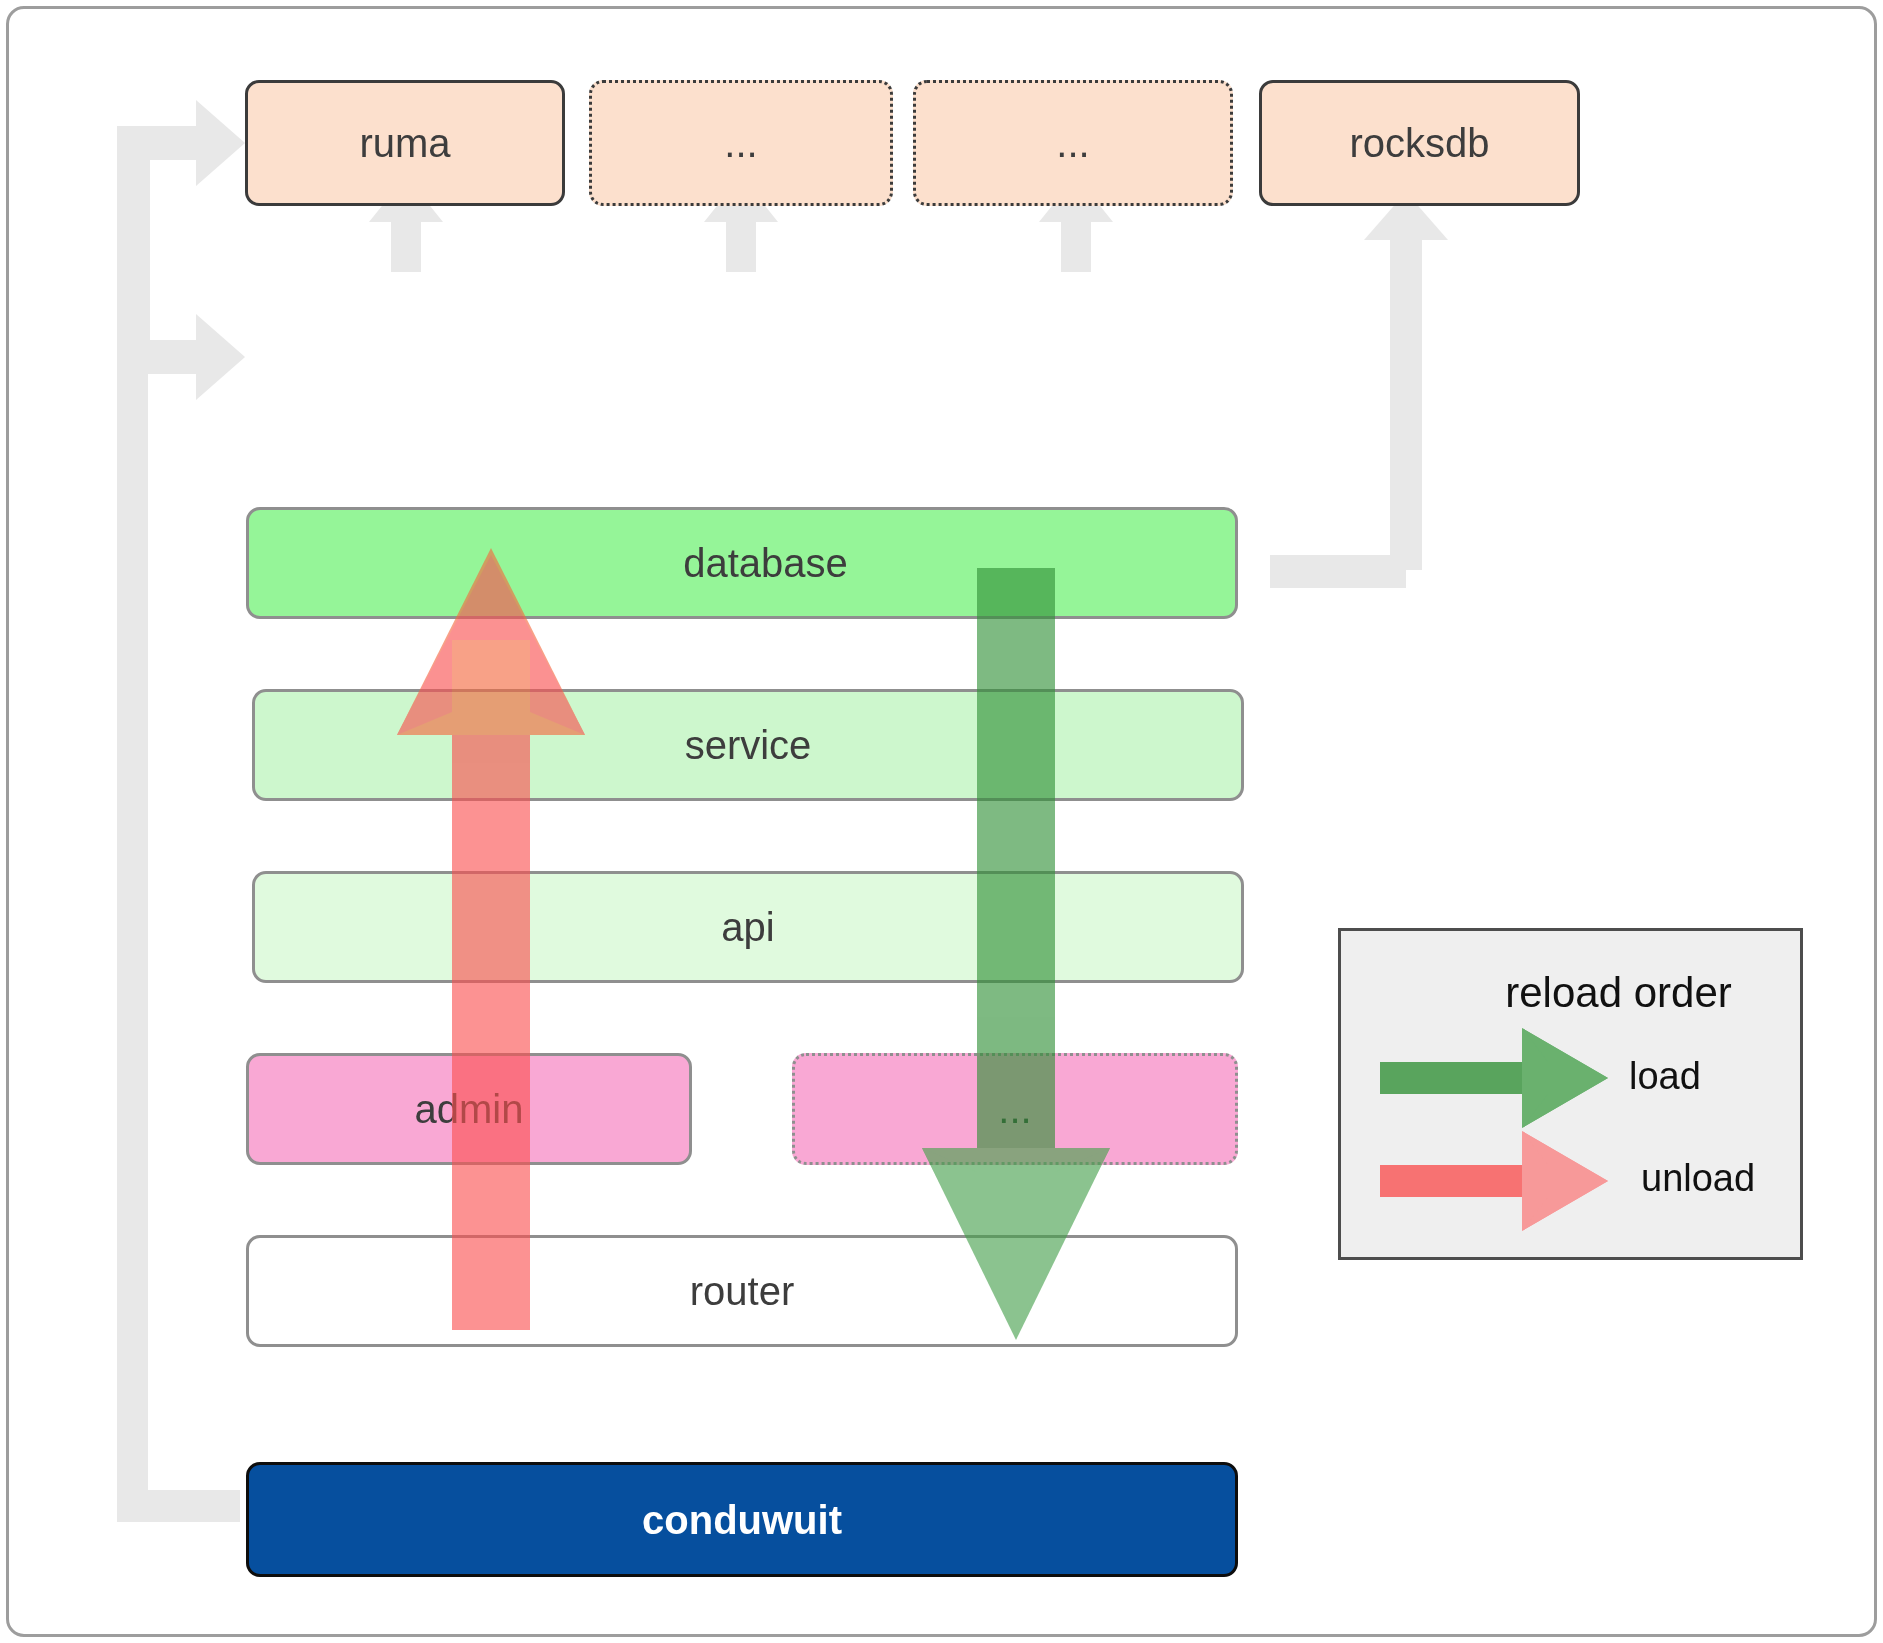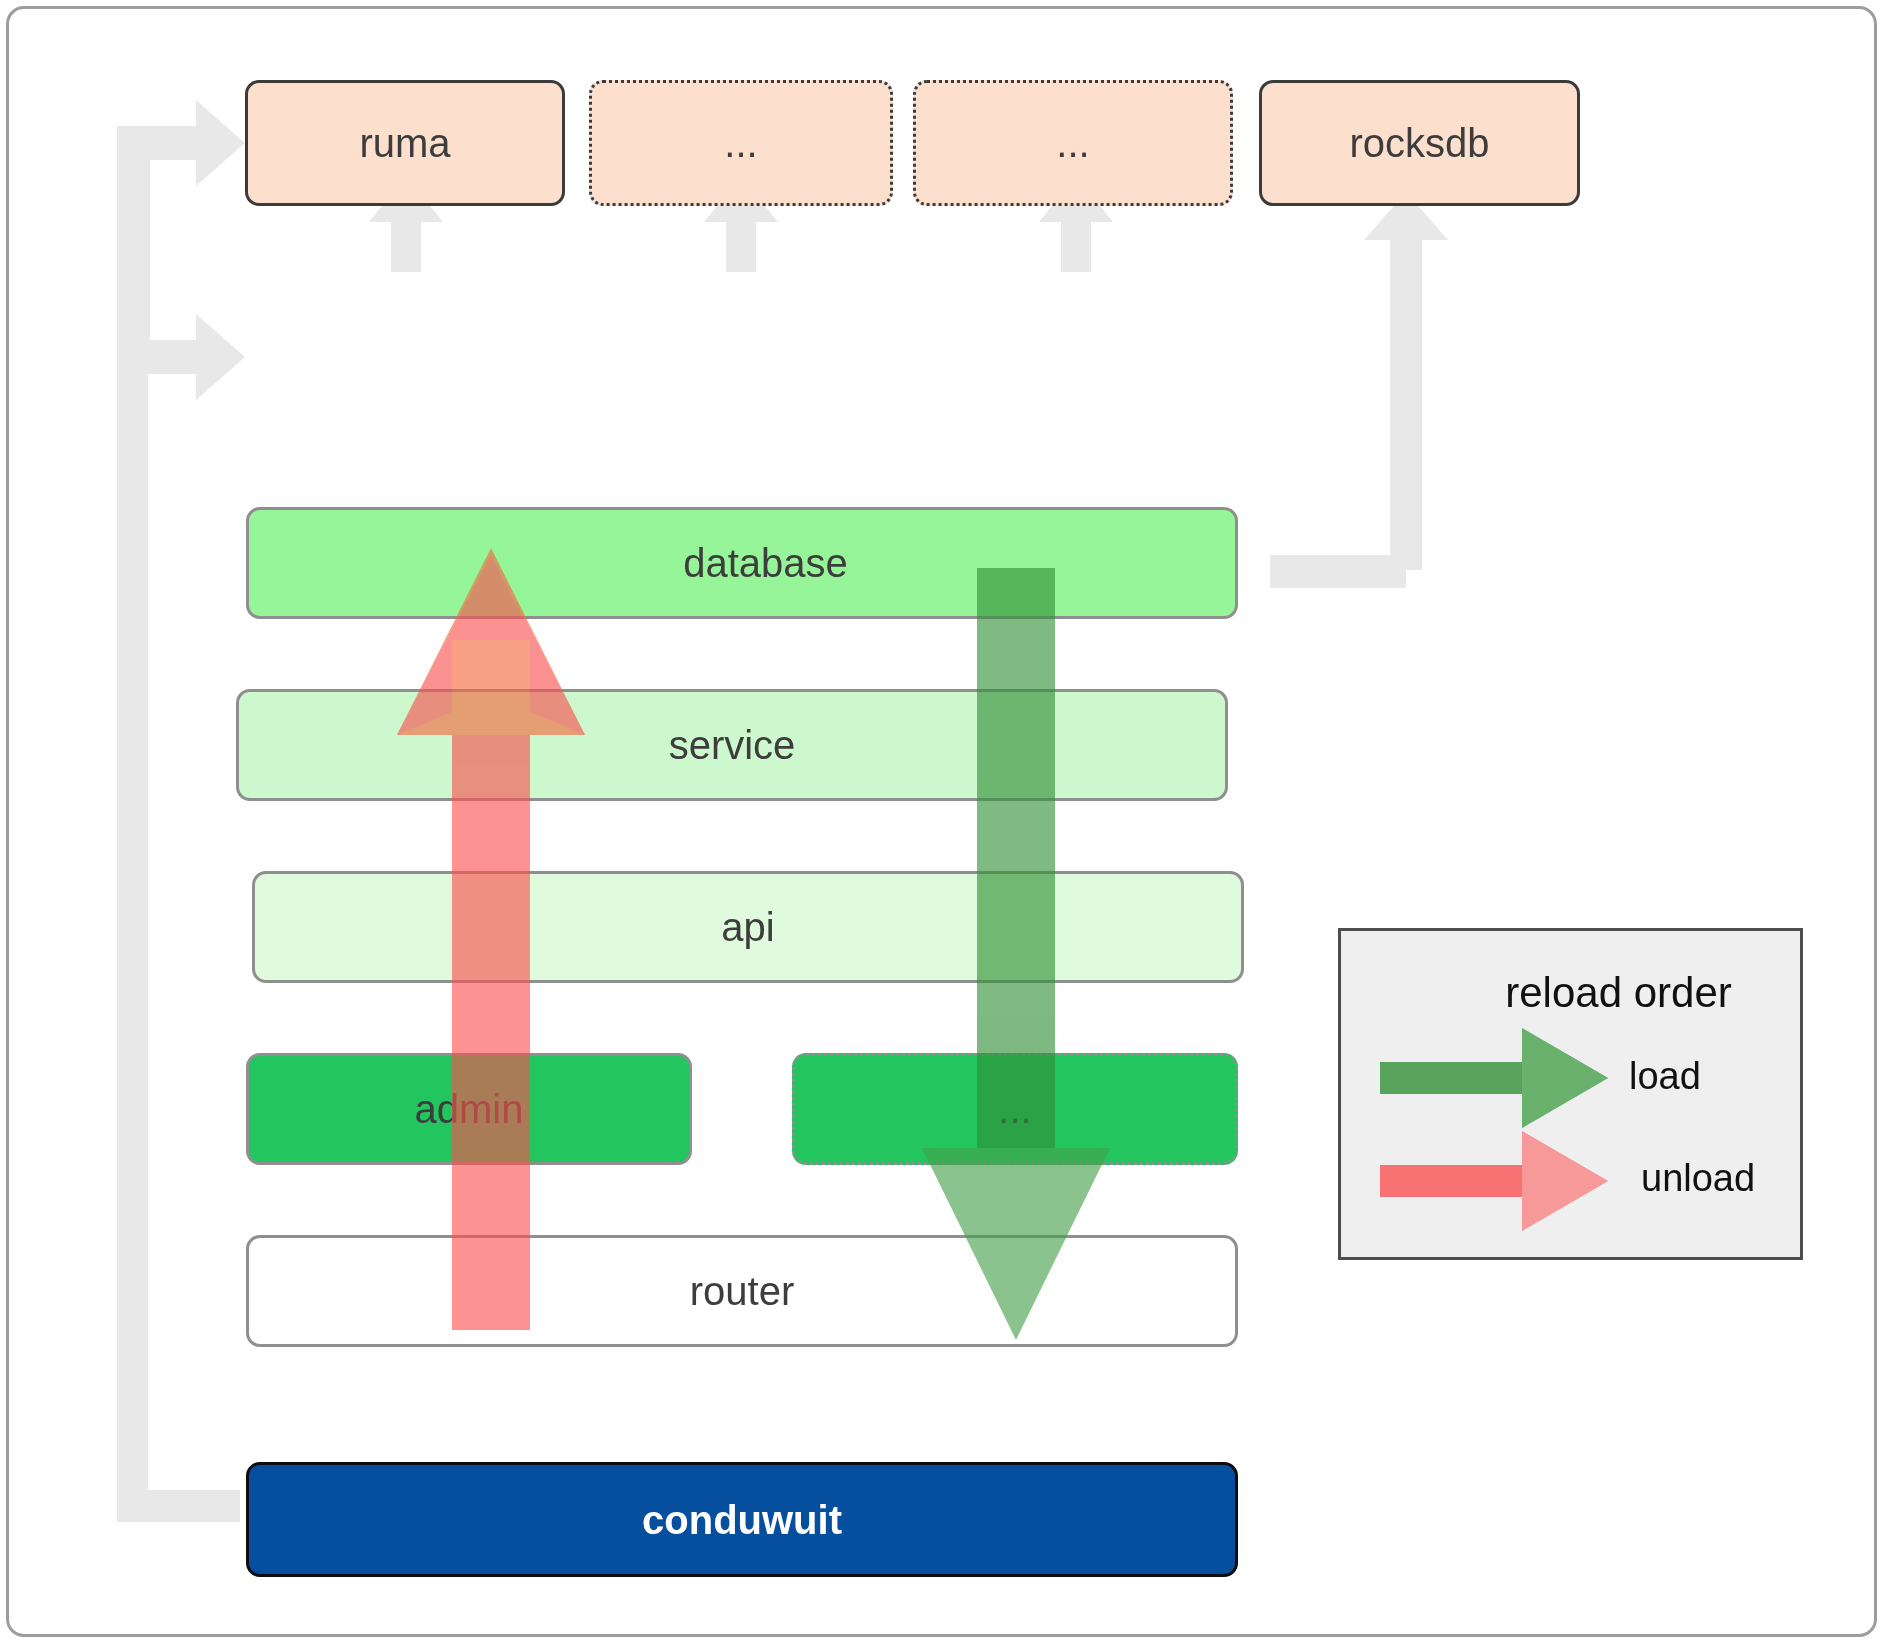--- a/index.html
+++ b/index.html
@@ -7,21 +7,21 @@
   #canvas{position:relative;width:1883px;height:1336px;box-sizing:border-box;}
   .frame{position:absolute;left:6px;top:6px;width:1871px;height:1631px;border:3px solid #9d9d9d;border-radius:18px;box-sizing:border-box;background:#fff;}
   .box{position:absolute;box-sizing:border-box;display:flex;align-items:center;justify-content:center;border-radius:14px;}
   .lbl{font-size:40px;color:#3d3d3d;line-height:1;}
   .orange{background:#fce0cd;border:3px solid #3b3b3b;}
   .orange.dotted{border:3px dotted #3b3b3b;}
   .blue{background:#d6e7fb;border:3px solid #8f8f8f;}
   .g1{background:#95f598;border:3px solid #8f8f8f;padding-left:47px;}
   .g2{background:#cdf7cd;border:3px solid #8f8f8f;}
   .g3{background:#e0fade;border:3px solid #8f8f8f;}
-  .g4{background:#22c55e;border:3px solid #8f8f8f;}
+  .g4{background:#f9a8d4;border:3px solid #8f8f8f;}
   .g4.dotted{border:3px dotted #8f8f8f;}
   .white{background:#ffffff;border:3px solid #8f8f8f;}
   .navy{background:#064f9e;border:3px solid #0d0d0d;}
   .navy .lbl{color:#ffffff;font-weight:bold;}
   svg.layer{position:absolute;left:0;top:0;width:1883px;height:1643px;pointer-events:none;}
   .legend{position:absolute;background:#efefef;border:3px solid #4d4d4d;box-sizing:border-box;}
   .legend-title{position:absolute;width:100%;text-align:center;font-size:42px;color:#111;}
   .legend-text{position:absolute;font-size:38px;color:#111;}
 </style>
 </head>
@@ -57,21 +57,21 @@
     <span class="lbl">...</span>
   </div>
   <div class="box orange" style="left:1259px;top:80px;width:321px;height:126px;">
     <span class="lbl">rocksdb</span>
   </div>
 
 
   <div class="box g1" style="left:246px;top:507px;width:992px;height:112px;">
     <span class="lbl">database</span>
   </div>
-  <div class="box g2" style="left:236px;top:689px;width:992px;height:112px;">
+  <div class="box g2" style="left:252px;top:689px;width:992px;height:112px;">
     <span class="lbl">service</span>
   </div>
   <div class="box g3" style="left:252px;top:871px;width:992px;height:112px;align-items:center;">
     <span class="lbl">api</span>
   </div>
 
   <div class="box g4" style="left:246px;top:1053px;width:446px;height:112px;">
     <span class="lbl">admin</span>
   </div>
   <div class="box g4 dotted" style="left:792px;top:1053px;width:446px;height:112px;">

